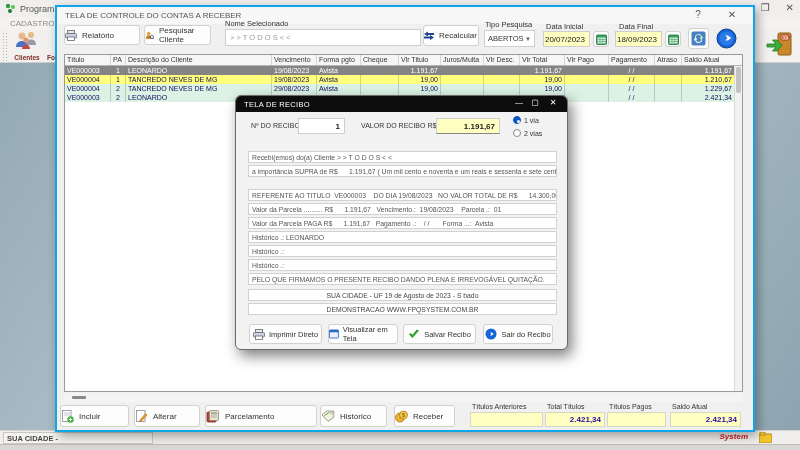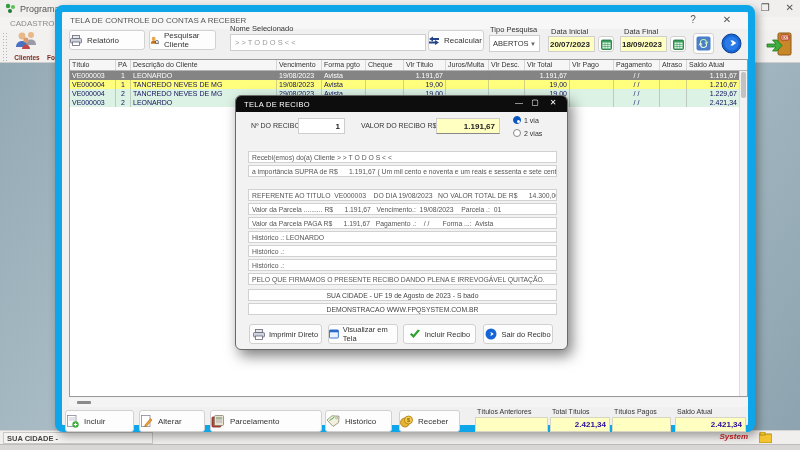--- a/index.html
+++ b/index.html
@@ -18,29 +18,29 @@
   .tool-item .tlabel { font-size:6.5px; color:#7c2a1e; font-weight:bold; display:block; margin-top:-1px; }
   .app-body { position:absolute; left:0; top:63px; width:800px; height:367px;
               background:linear-gradient(120deg,#93a9b4 0%,#b9cad2 45%,#8da4b0 100%); }
   .app-statusbar { position:absolute; left:0; top:430px; width:800px; height:14px; background:#f0efed; border-top:1px solid #d5d4d2; }
   .status-box { position:absolute; left:3px; top:1px; width:150px; height:12px; border:1px solid #c9c8c6; background:#f4f3f1; font-size:7.5px; color:#444; padding:1px 3px; white-space:nowrap; overflow:hidden;font-weight:bold; }
   .brand-right { position:absolute; right:52px; top:1px; font-size:8px; color:#cc2222; font-style:italic; font-weight:bold; }
   .taskbar { position:absolute; left:0; top:444px; width:800px; height:6px; background:#d8d7d5; border-top:1px solid #bdbcba; }
 
   
   .win { position:absolute; left:55px; top:5px; width:700px; height:427px; background:#f0f0f0;
-         border:7px solid #0ea5e9; border-radius:8px; box-shadow:3px 4px 10px rgba(0,0,0,.35); }
+         border:2px solid #0ea5e9; border-radius:0; box-shadow:3px 4px 10px rgba(0,0,0,.35); }
   .win-titlebar { position:absolute; left:0; top:0; width:100%; height:17px; background:#f7f7f7; border-radius:5px 5px 0 0; display:flex; align-items:center; padding-left:8px; }
   .win-title { font-size:8px; color:#555; }
   .win-btn { position:absolute; top:2px; font-size:10px; color:#555; width:14px; text-align:center; cursor:default; }
 
   .btn { position:absolute; background:#fdfdfd; border:1px solid #d2d1cf; border-radius:3px; display:flex; align-items:center; justify-content:flex-start; gap:5px; font-size:8px; color:#333; cursor:default; }
   .lbl { position:absolute; font-size:7.5px; color:#333; white-space:nowrap; }
   .inputbox { position:absolute; background:#fff; border:1px solid #cfcecc; font-size:7.5px; color:#9a9a9a; display:flex; align-items:center; padding:0 4px; white-space:pre; }
-  .yellowbox { background:#ffffc2; color:#222; font-weight:bold; justify-content:flex-end; }
+  .yellowbox { background:#ffffc2; color:#222; font-weight:normal; justify-content:flex-end; }
   .selectbox { position:absolute; background:#fff; border:1px solid #cfcecc; font-size:7.5px; color:#333; display:flex; align-items:center; justify-content:space-between; padding:0 3px; }
   .caret { font-size:6px; color:#666; }
   .icon-btn { position:absolute; background:#fdfdfd; border:1px solid #d2d1cf; border-radius:3px; display:flex; align-items:center; justify-content:center; }
 
   
   .tablewrap { position:absolute; left:7px; top:47px; width:679px; height:338px; background:#fff; border:1px solid #9a9a9a; overflow:hidden; }
   .thead { display:flex; height:11px; background:#f6f6f6; border-bottom:1px solid #b5b5b5; }
   .thead .tcell { font-size:7px; color:#333; border-right:1px solid #d6d6d6; padding:1px 2px 0 2px; overflow:hidden; white-space:nowrap; }
   .trow { display:flex; height:9px; }
   .trow .tcell { font-size:7px; padding:0 2px; border-right:1px solid rgba(130,130,130,.35); overflow:hidden; white-space:nowrap; line-height:9px; }
@@ -418,21 +418,21 @@
       <svg width="11" height="10" viewBox="0 0 11 10">
           <rect x="0.5" y="0.5" width="10" height="9" rx="1" fill="#eaf2ff" stroke="#2a6ac8" stroke-width="1"></rect>
           <rect x="0.5" y="0.5" width="10" height="2.6" fill="#2a6ac8"></rect>
         </svg>
       <span>Visualizar em Tela</span>
     </div>
     <div class="mbtn" style="left:167px; width:73px;">
       <svg width="12" height="10" viewBox="0 0 12 10">
           <path d="M1 5.5 L4.5 9 L11 1.5 L8.8 0.5 L4.5 5.8 L2.6 4 Z" fill="#2ea02e"></path>
         </svg>
-      <span>Incluir Recibo</span>
+      <span>Salvar Recibo</span>
     </div>
     <div class="mbtn" style="left:247px; width:70px;align-items:center;">
       <svg width="12" height="12" viewBox="0 0 12 12">
           <circle cx="6" cy="6" r="5.5" fill="#1565d8"></circle>
           <path d="M3 6 h3.4 l-1.3-1.6 h1.6 l2 1.6 -2 1.6 h-1.6 l1.3-1.6 h-3.4 z" fill="#fff"></path>
         </svg>
       <span>Sair do Recibo</span>
     </div>
   </div>
 </div>

